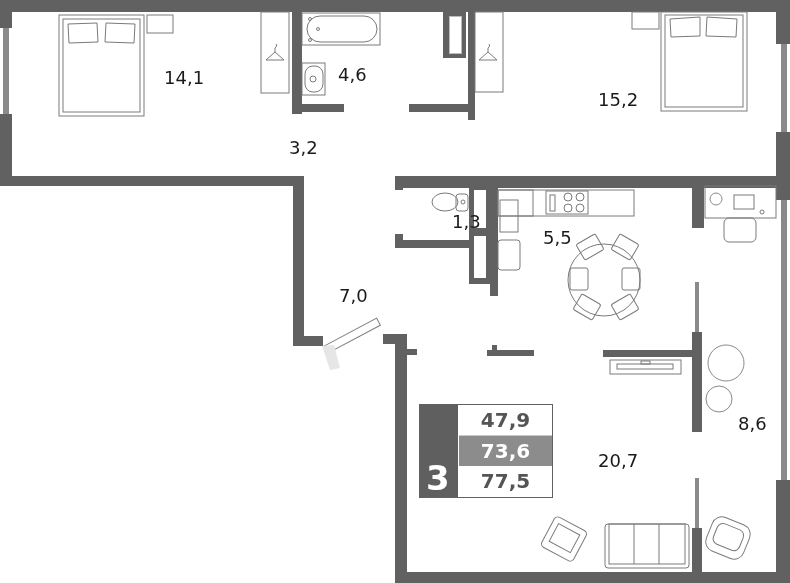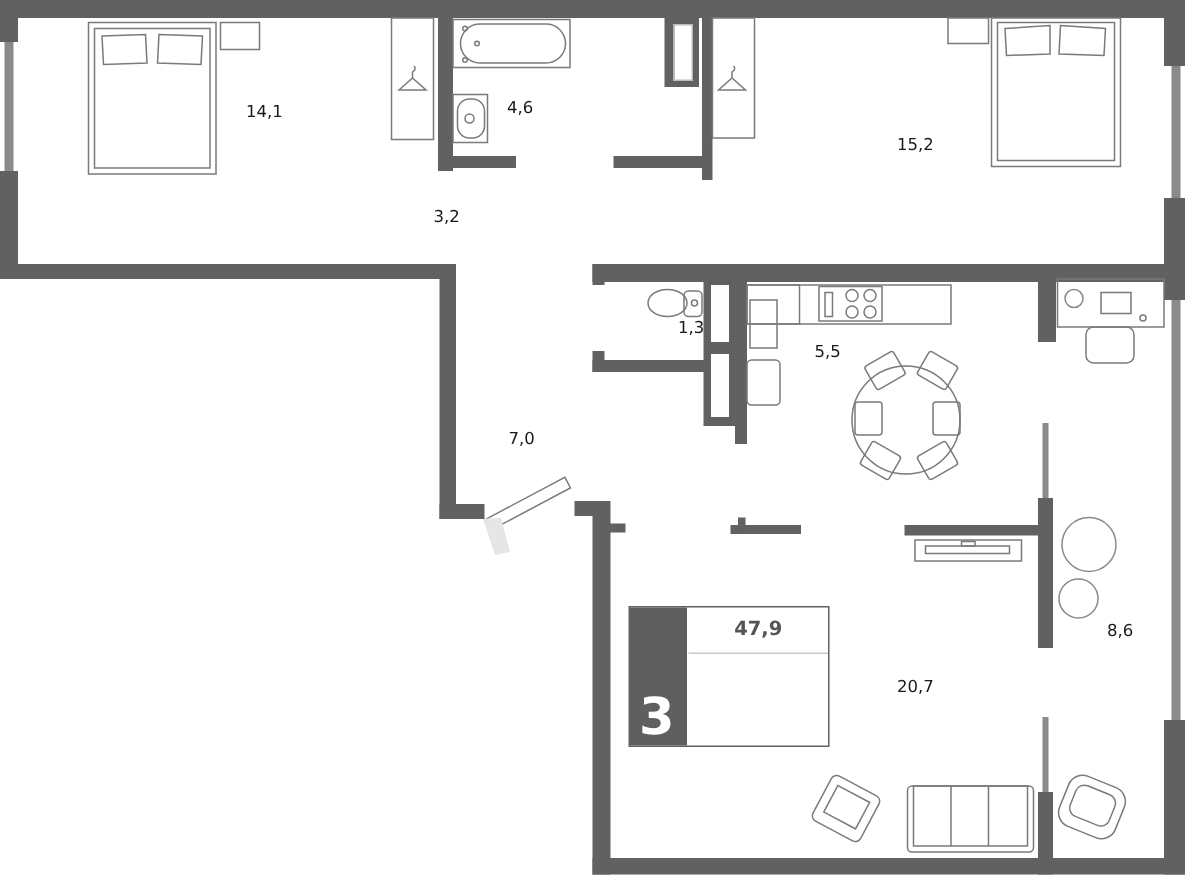--- a/index.html
+++ b/index.html
@@ -1,24 +1,24 @@
 <!DOCTYPE html>
 <html><head>
 <meta charset="utf-8">
 <style>
   html, body { margin: 0; padding: 0; background: #ffffff; }
   body { width: 790px; height: 583px; position: relative; overflow: hidden; font-family: "Liberation Sans", sans-serif; }
   #plan { position: absolute; left: 0; top: 0; width: 790px; height: 583px; }
   .wall { position: absolute; background: #616161; }
   .wall.thin { background: #8a8a8a; }
-  .room-label { position: absolute; font-family: "DejaVu Sans", sans-serif; font-size: 11px; color: #1a1a1a; line-height: 1; }
+  .room-label { position: absolute; font-family: "DejaVu Sans", sans-serif; font-size: 18px; color: #1a1a1a; line-height: 1; }
   .infobox { position: absolute; left: 419px; top: 404px; width: 132px; height: 92px; border: 1px solid #616161; background: #fff; }
   .infobox .rooms { position: absolute; left: 0; top: 0; width: 38px; height: 92px; background: #5f5f5f; }
   .infobox .rooms span { position: absolute; left: 6px; bottom: 2px; color: #fff; font-family: "DejaVu Sans", sans-serif; font-weight: bold; font-size: 34px; line-height: 1; }
-  .infobox .row { position: absolute; left: 39px; width: 93px; height: 30px; text-align: center; font-family: "DejaVu Sans", sans-serif; font-weight: bold; font-size: 13px; line-height: 30px; color: #555; }
+  .infobox .row { position: absolute; left: 39px; width: 93px; height: 30px; text-align: center; font-family: "DejaVu Sans", sans-serif; font-weight: bold; font-size: 20px; line-height: 30px; color: #555; }
   .infobox .row.r1 { top: 0; border-bottom: 1px solid #c9c9c9; }
   .infobox .row.r2 { top: 31px; background: #8c8c8c; color: #fff; }
   .infobox .row.r3 { top: 61px; }
   svg.furn { position: absolute; left: 0; top: 0; }
 </style>
 </head>
 <body>
 
 <div id="plan">
 
@@ -189,15 +189,17 @@
   <span class="room-label" style="left:543px;top:229px;">5,5</span>
   <span class="room-label" style="left:339px;top:287px;">7,0</span>
   <span class="room-label" style="left:738px;top:415px;">8,6</span>
   <span class="room-label" style="left:598px;top:452px;">20,7</span>
 
   <div class="infobox">
     <div class="rooms">
       <span>3</span>
     </div>
     <div class="row r1">47,9</div>
+    <div class="row r2">73,6</div>
+    <div class="row r3">77,5</div>
   </div>
 
 </div>
 
 </body></html>

